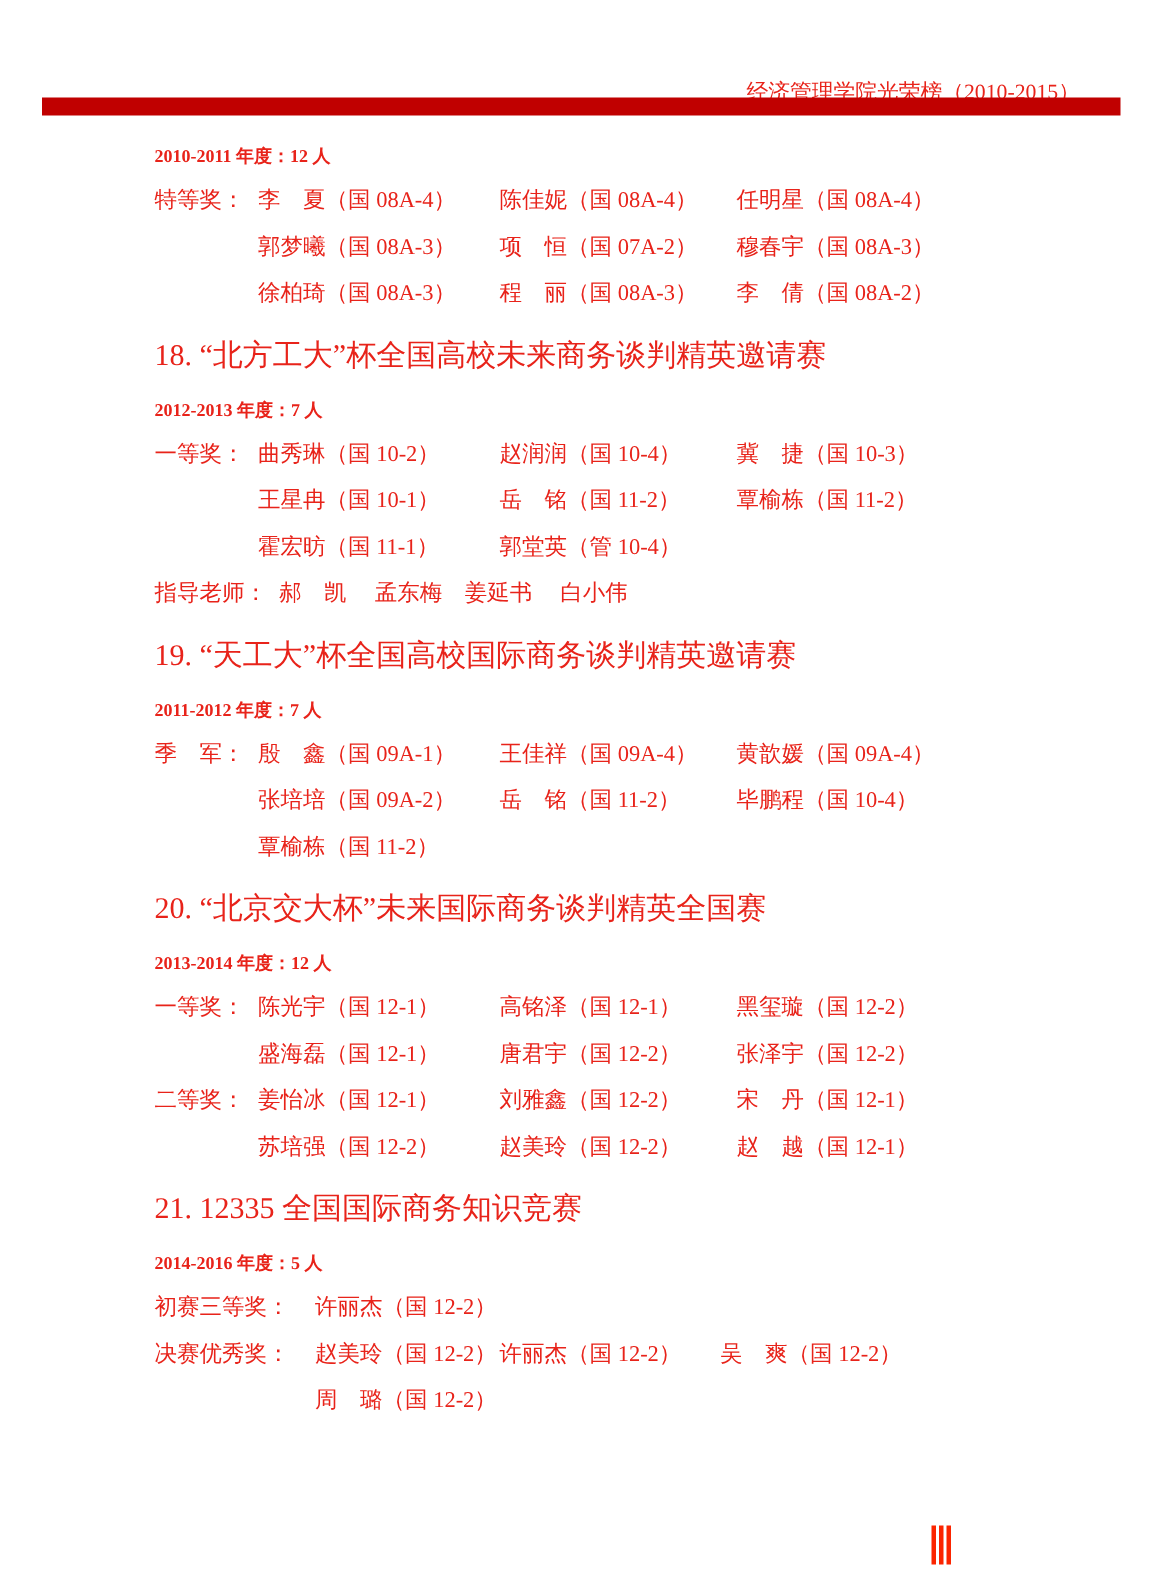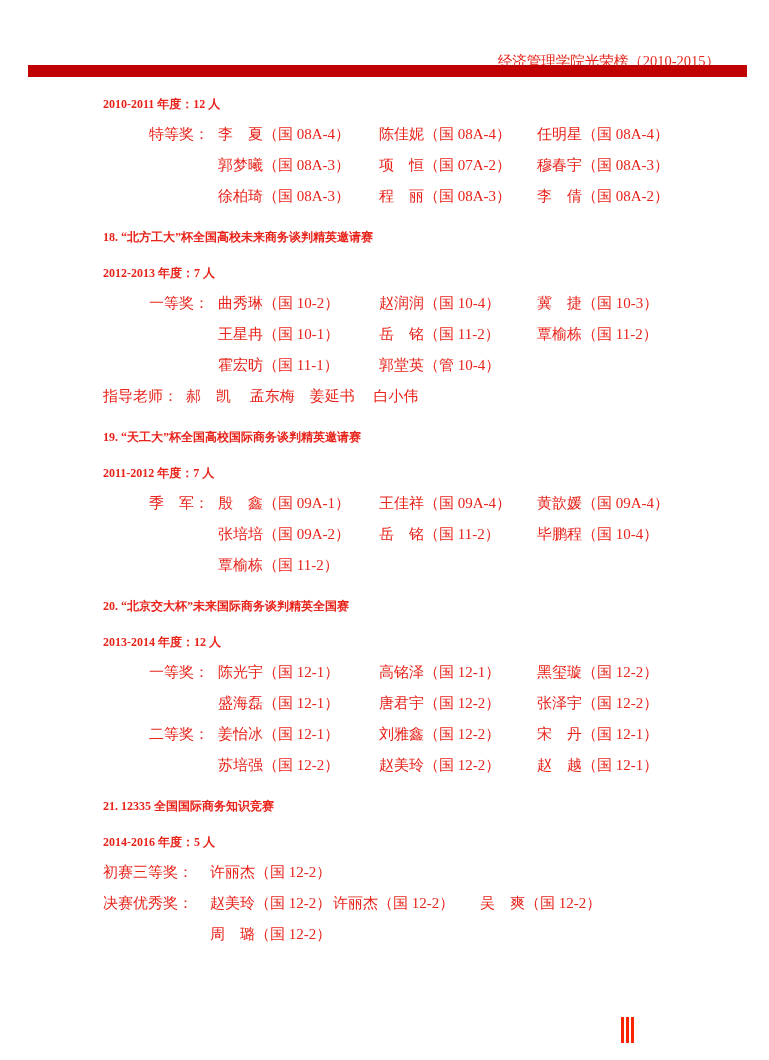--- a/index.html
+++ b/index.html
@@ -22,27 +22,26 @@
   .content{
     position:absolute;left:103px;top:88px;width:600px;
     font-size:15px;line-height:1;
   }
   .year-line{
     height:31px;display:flex;align-items:center;
     font-weight:bold;font-size:12px;white-space:nowrap;
   }
   .section-title{
     margin:13px 0 9px 0;height:23px;display:flex;align-items:center;
-    font-weight:bold;font-size:12px;white-space:nowrap;
+    font-weight:normal;font-size:20px;white-space:nowrap;
   }
   .row{
     height:31px;display:grid;align-items:center;
     grid-template-columns:69px 161px 158px 1fr;
     white-space:nowrap;
-    margin-left:46px;
   }
   .row-wide{
     height:31px;display:grid;align-items:center;
     grid-template-columns:107px 123px 147px 1fr;
     white-space:nowrap;
   }
   .teacher-row{
     height:31px;display:flex;align-items:center;gap:8px;white-space:nowrap;
   }
   .lbl,.cell{display:block;overflow:visible;}

